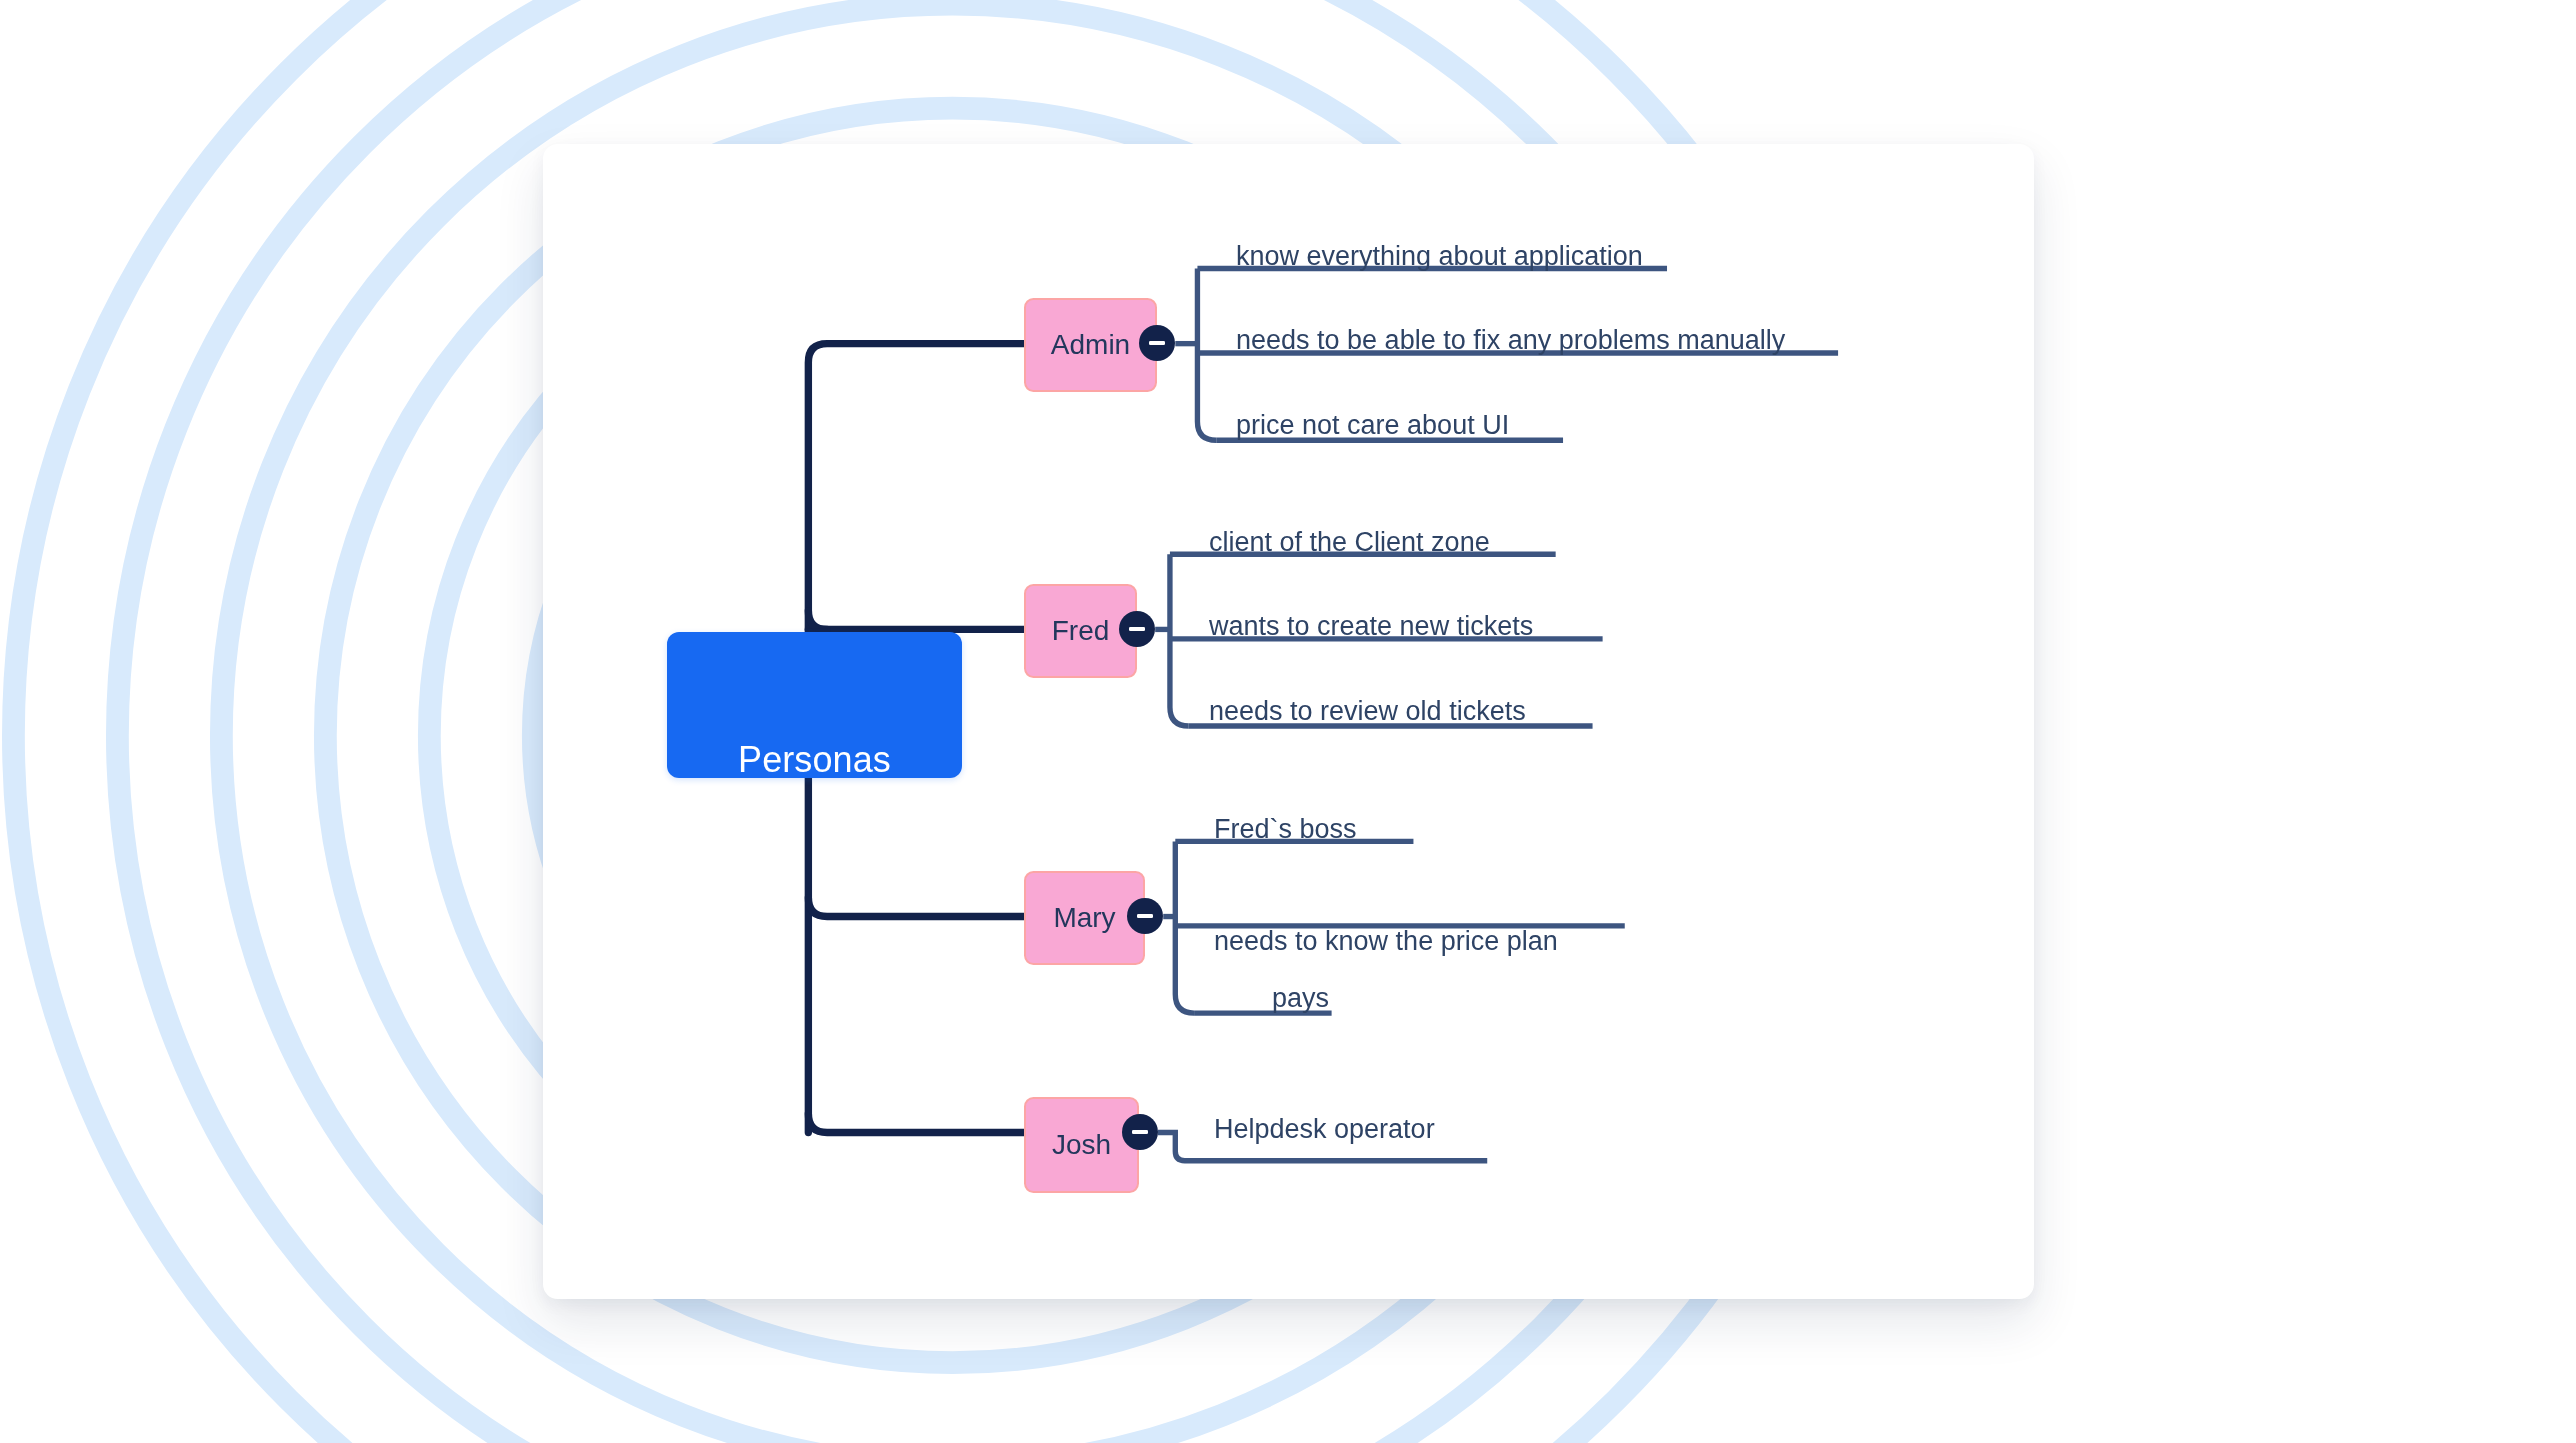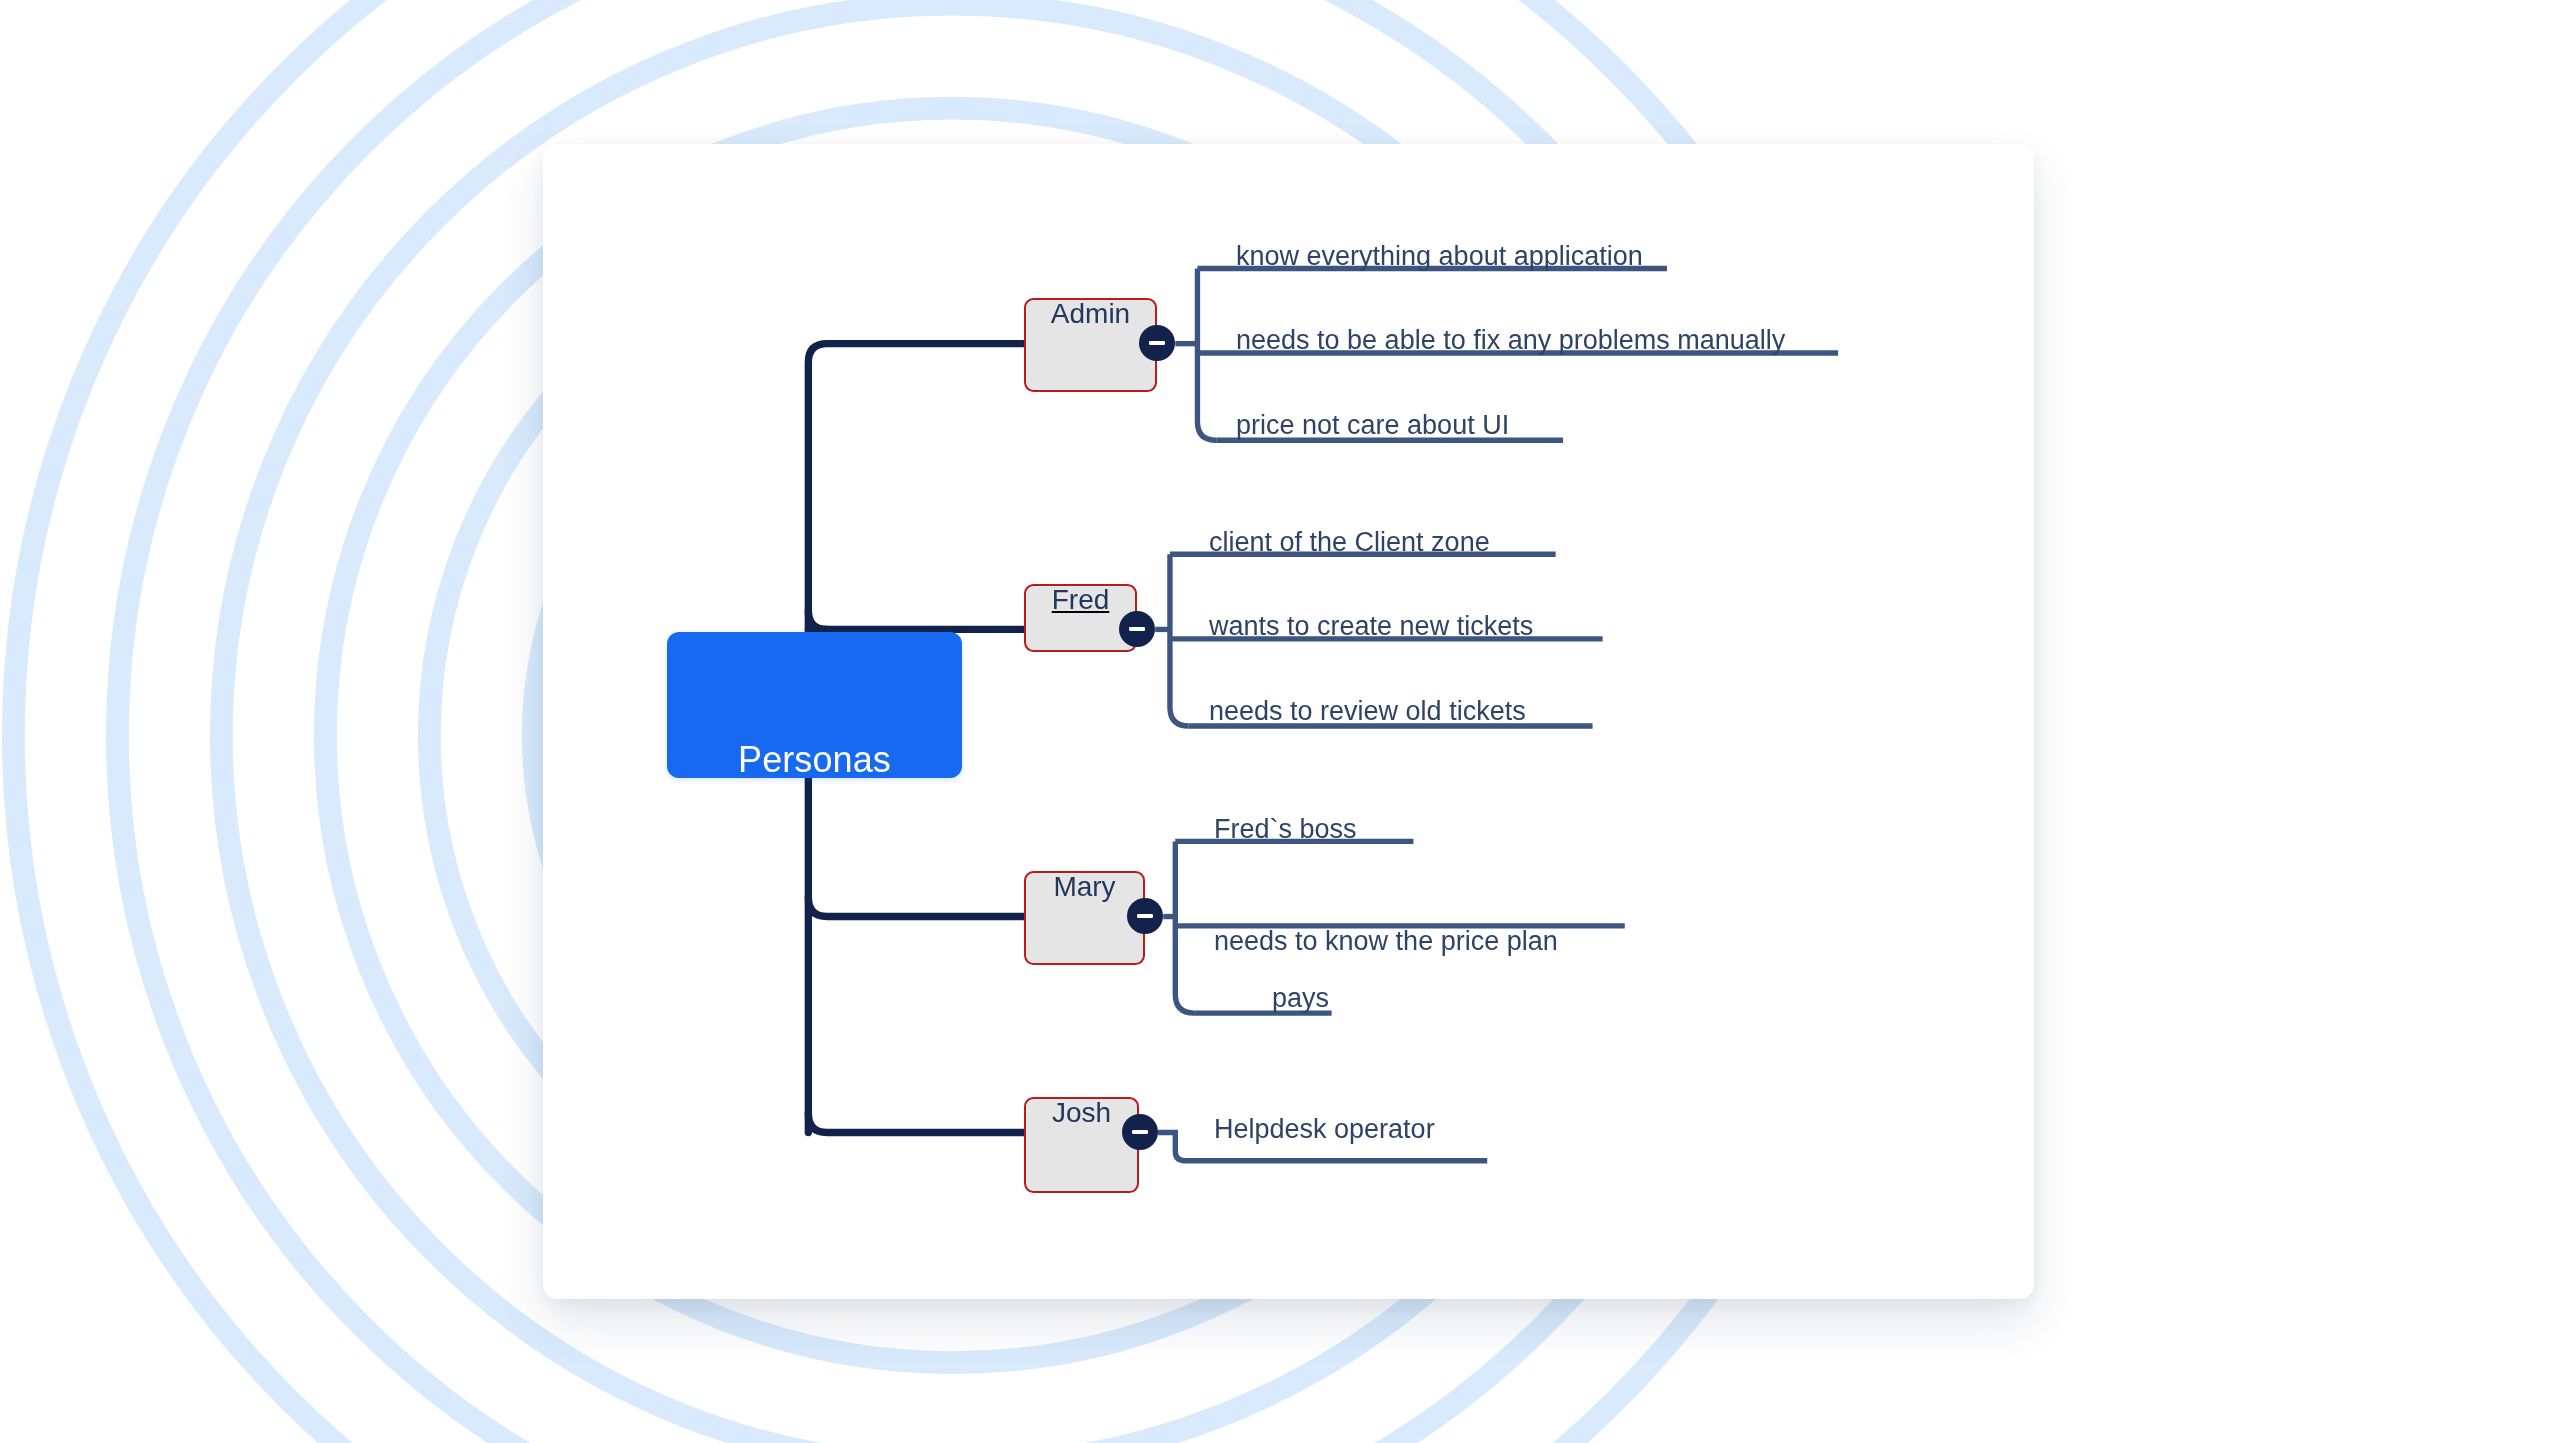--- a/index.html
+++ b/index.html
@@ -59,24 +59,25 @@
   }
   #root-node .root-label {
     color: #ffffff;
     font-size: 36px;
     letter-spacing: 0.1px;
     line-height: 1;
   }
   
   .persona-box {
     position: absolute;
-    background: #e5e5e5;
-    border: 2px solid #b91c1c;
+    background: #f9a8d4;
+    border: 2px solid #fca5a5;
     border-radius: 9.4px;
     display: flex;
+    align-items: center;
     justify-content: center;
     box-sizing: border-box;
   }
   .persona-box .persona-label {
     color: #23375c;
     font-size: 28px;
     line-height: 1;
   }
   
   .toggle {
@@ -172,21 +173,21 @@
   <div class="persona-box" style="left:1024px; top:298px; width:133px; height:94px;">
     <span class="persona-label">Admin</span>
   </div>
   <div class="toggle" style="left:1139px; top:325px;">
     <span class="minus"></span>
   </div>
   <div class="leaf-label" style="left:1236px; top:243px;">know everything about application</div>
   <div class="leaf-label" style="left:1236px; top:327px;">needs to be able to fix any problems manually</div>
   <div class="leaf-label" style="left:1236px; top:412px;">price not care about UI</div>
 
-  <div class="persona-box" style="left:1024px; top:584px; width:113px; height:68px;text-decoration:underline;">
+  <div class="persona-box" style="left:1024px; top:584px; width:113px; height:94px;">
     <span class="persona-label">Fred</span>
   </div>
   <div class="toggle" style="left:1119px; top:611px;">
     <span class="minus"></span>
   </div>
   <div class="leaf-label" style="left:1209px; top:529px;">client of the Client zone</div>
   <div class="leaf-label" style="left:1209px; top:613px;">wants to create new tickets</div>
   <div class="leaf-label" style="left:1209px; top:698px;">needs to review old tickets</div>
 
   <div class="persona-box" style="left:1024px; top:871px; width:121px; height:94px;">

